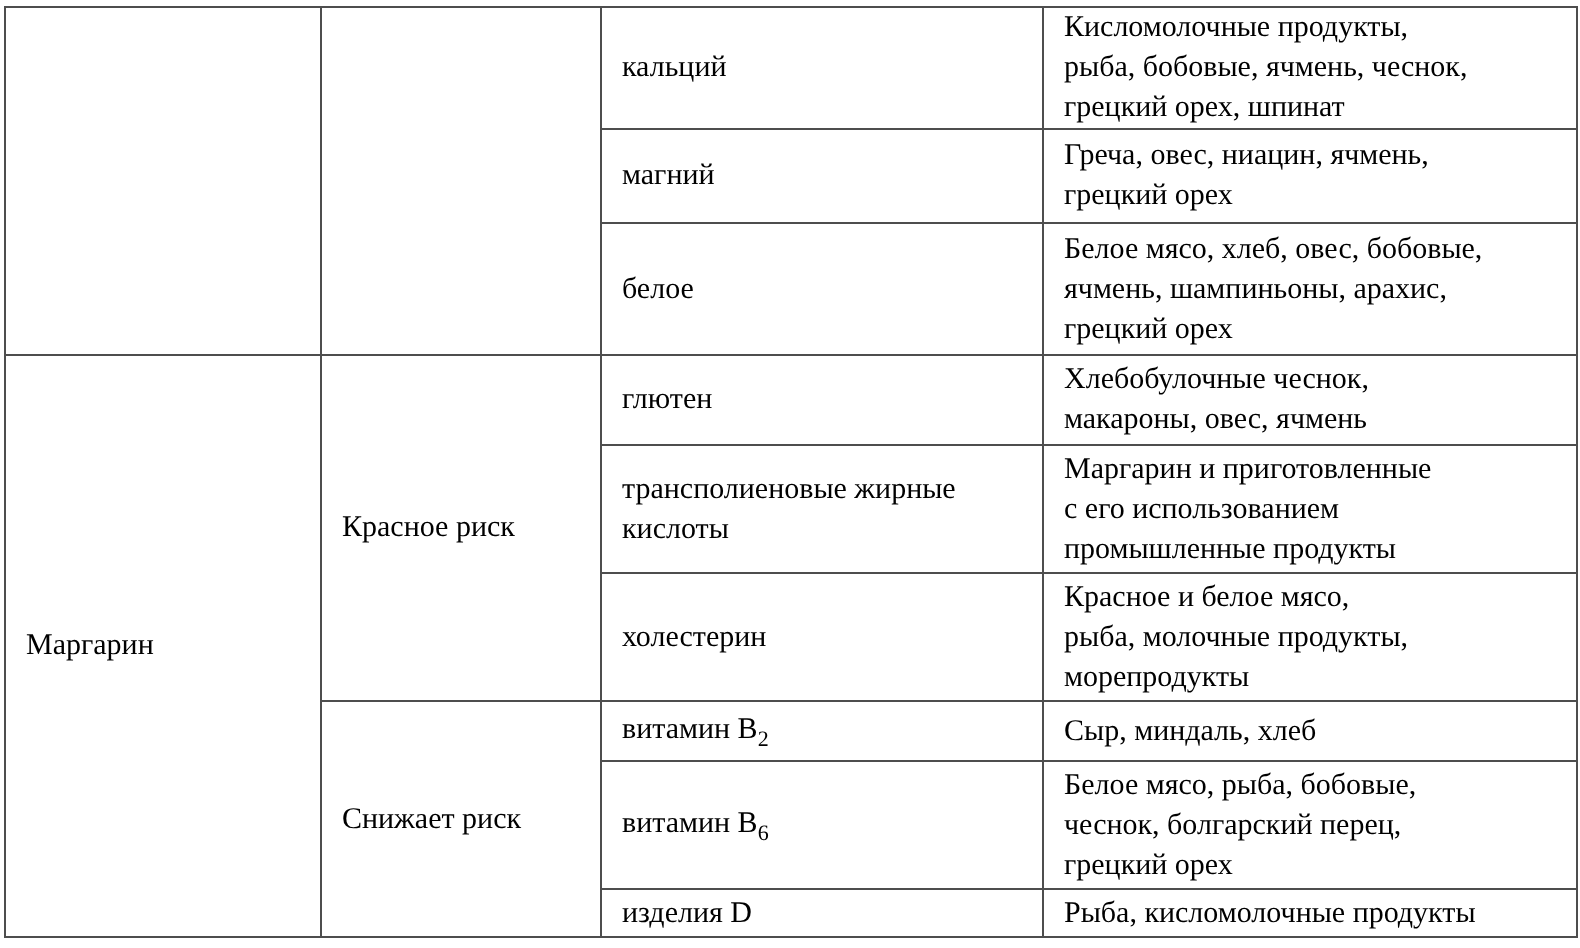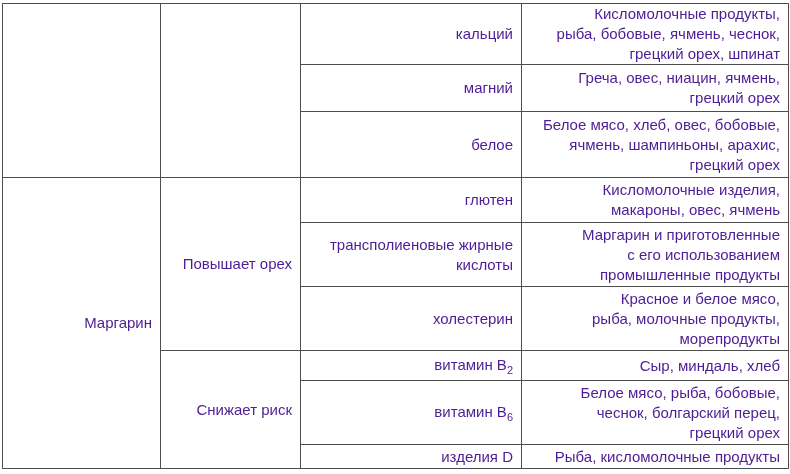--- a/index.html
+++ b/index.html
@@ -17,27 +17,28 @@
     padding: 3px 1px 0 2px;
   }
   table.nutrition {
     border-collapse: collapse;
     table-layout: fixed;
     width: 786px;
   }
   table.nutrition td {
     border: 1px solid #4e4e4e;
     vertical-align: middle;
-    text-align: right;
+    text-align: left;
     padding: 0 8px 0 10px;
     font-size: 15px;
     line-height: 20px;
-    color: #4c1d95;
+    color: #000000;
     white-space: pre-line;
     overflow: hidden;
+    font-family: Liberation Serif, serif;
   }
   td.disease, td.risk {
     white-space: normal;
   }
   sub.nsub {
     font-size: 11px;
     line-height: 1;
   }
   
   tr.r1 { height: 60px; }
@@ -78,23 +79,23 @@
       </tr>
       <tr class="r3">
         <td class="nutrient"><span>белое</span></td>
         <td class="foods">Белое мясо, хлеб, овес, бобовые,
 ячмень, шампиньоны, арахис,
 грецкий орех</td>
       </tr>
 
       <tr class="r4">
         <td class="disease" rowspan="6">Маргарин</td>
-        <td class="risk" rowspan="3">Повышает орех</td>
+        <td class="risk" rowspan="3">Красное риск</td>
         <td class="nutrient"><span>глютен</span></td>
-        <td class="foods">Кисломолочные изделия,
+        <td class="foods">Хлебобулочные чеснок,
 макароны, овес, ячмень</td>
       </tr>
       <tr class="r5">
         <td class="nutrient"><span>трансполиеновые жирные
 кислоты</span></td>
         <td class="foods">Маргарин и приготовленные
 с его использованием
 промышленные продукты</td>
       </tr>
       <tr class="r6">

